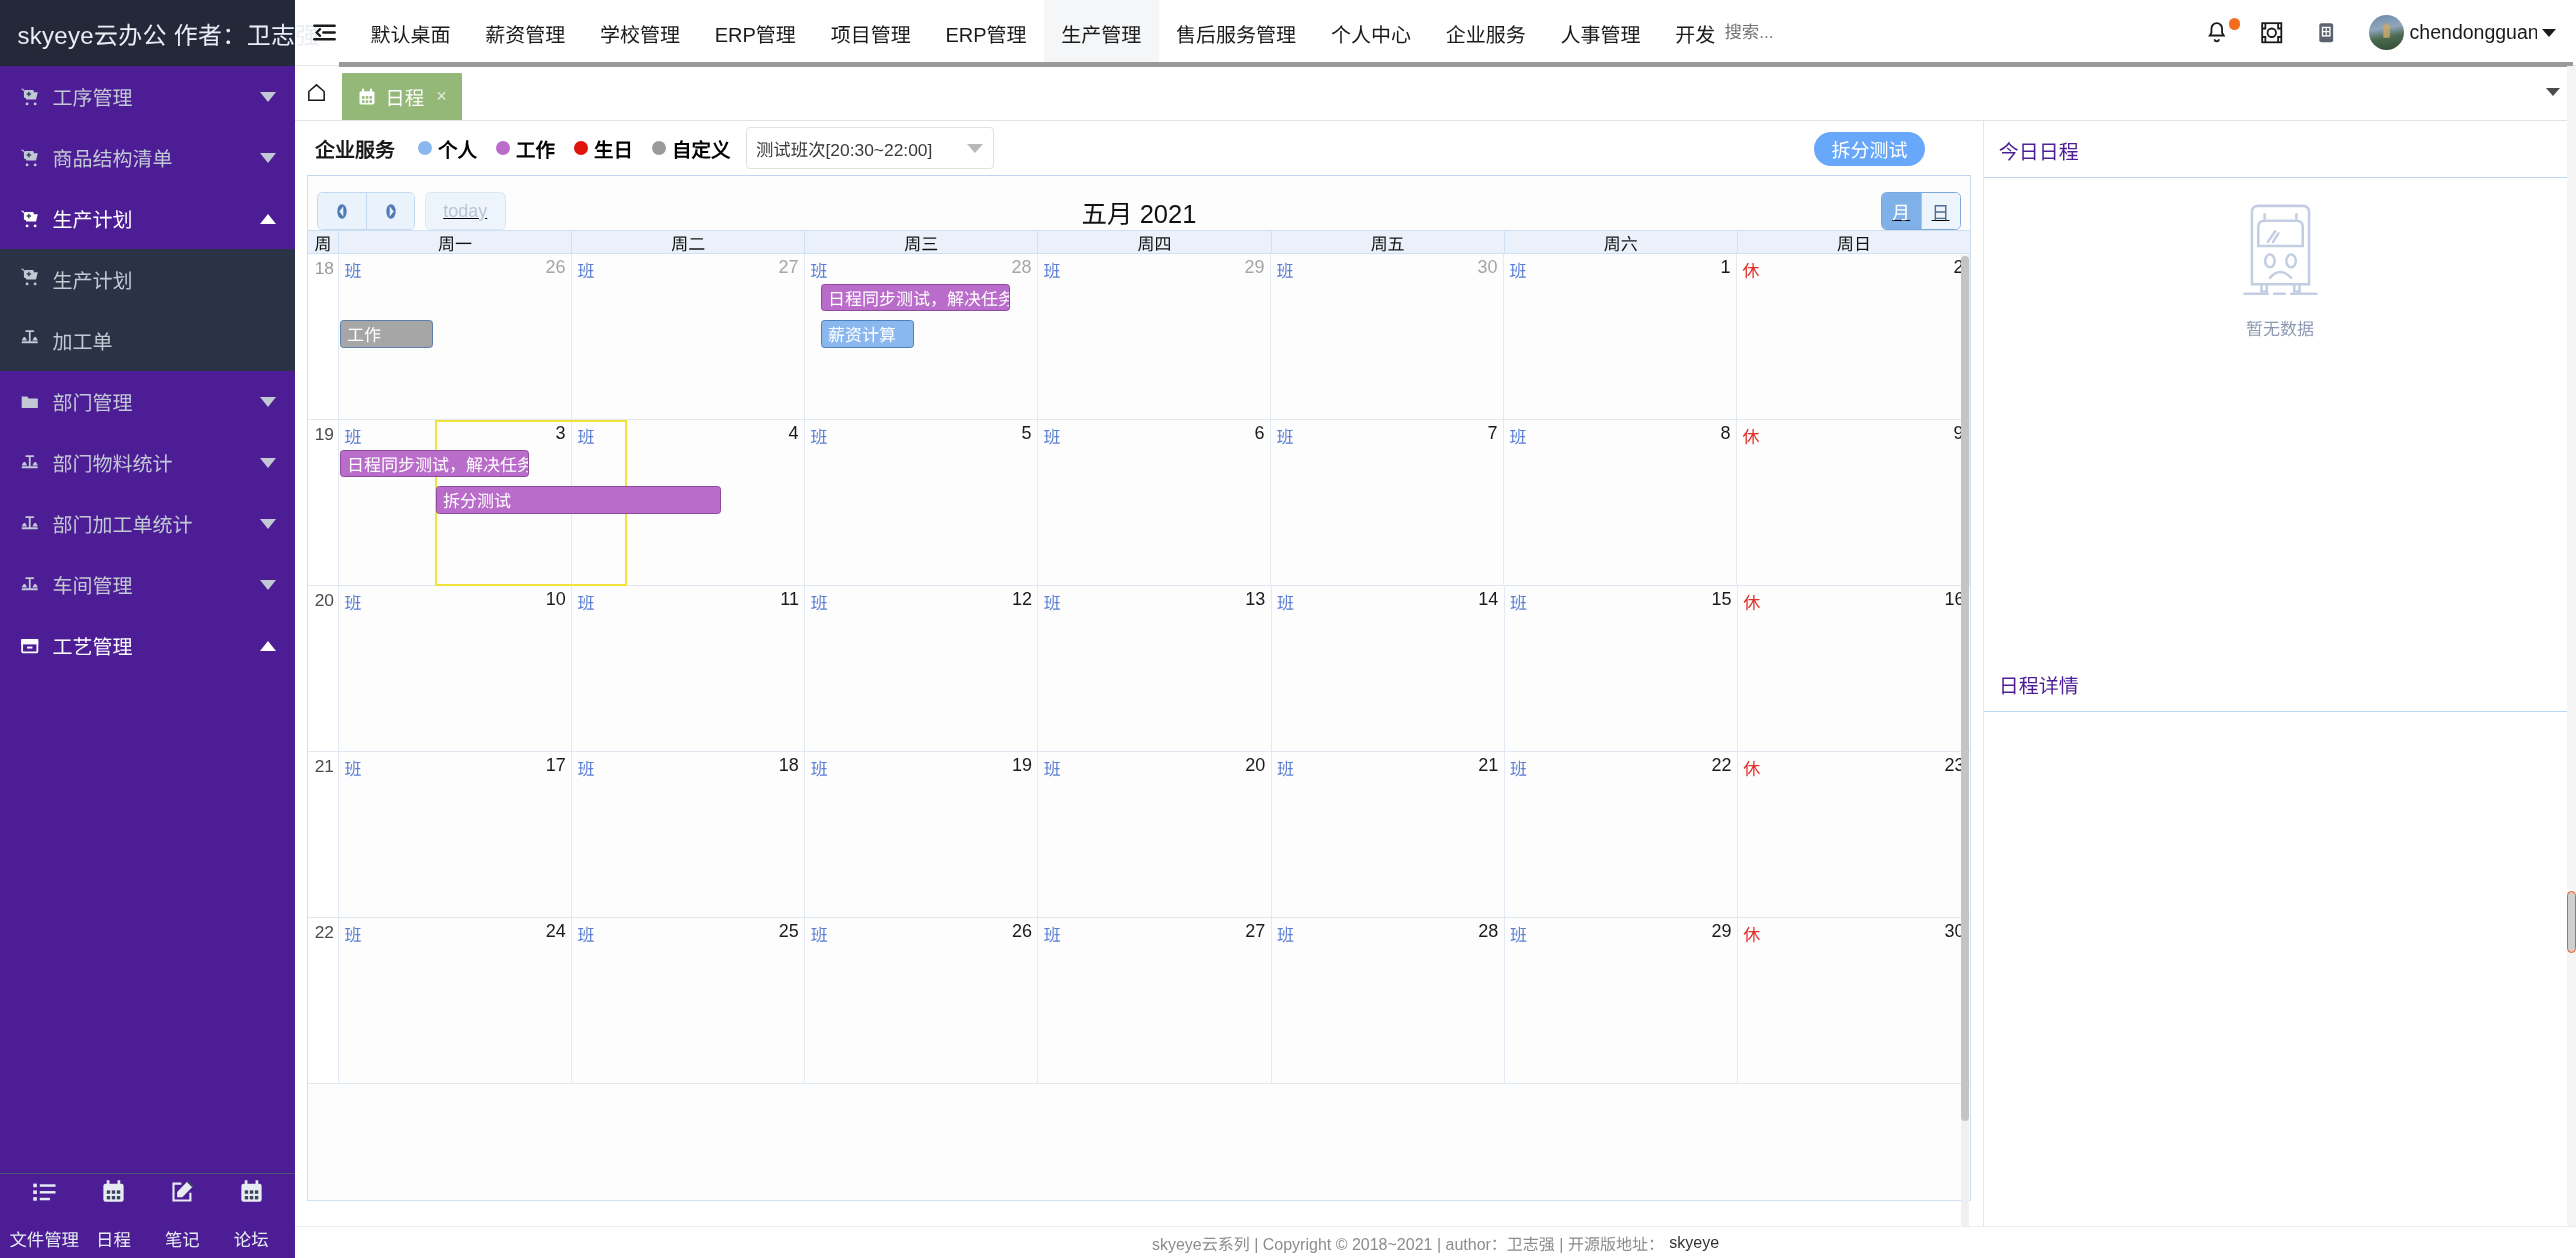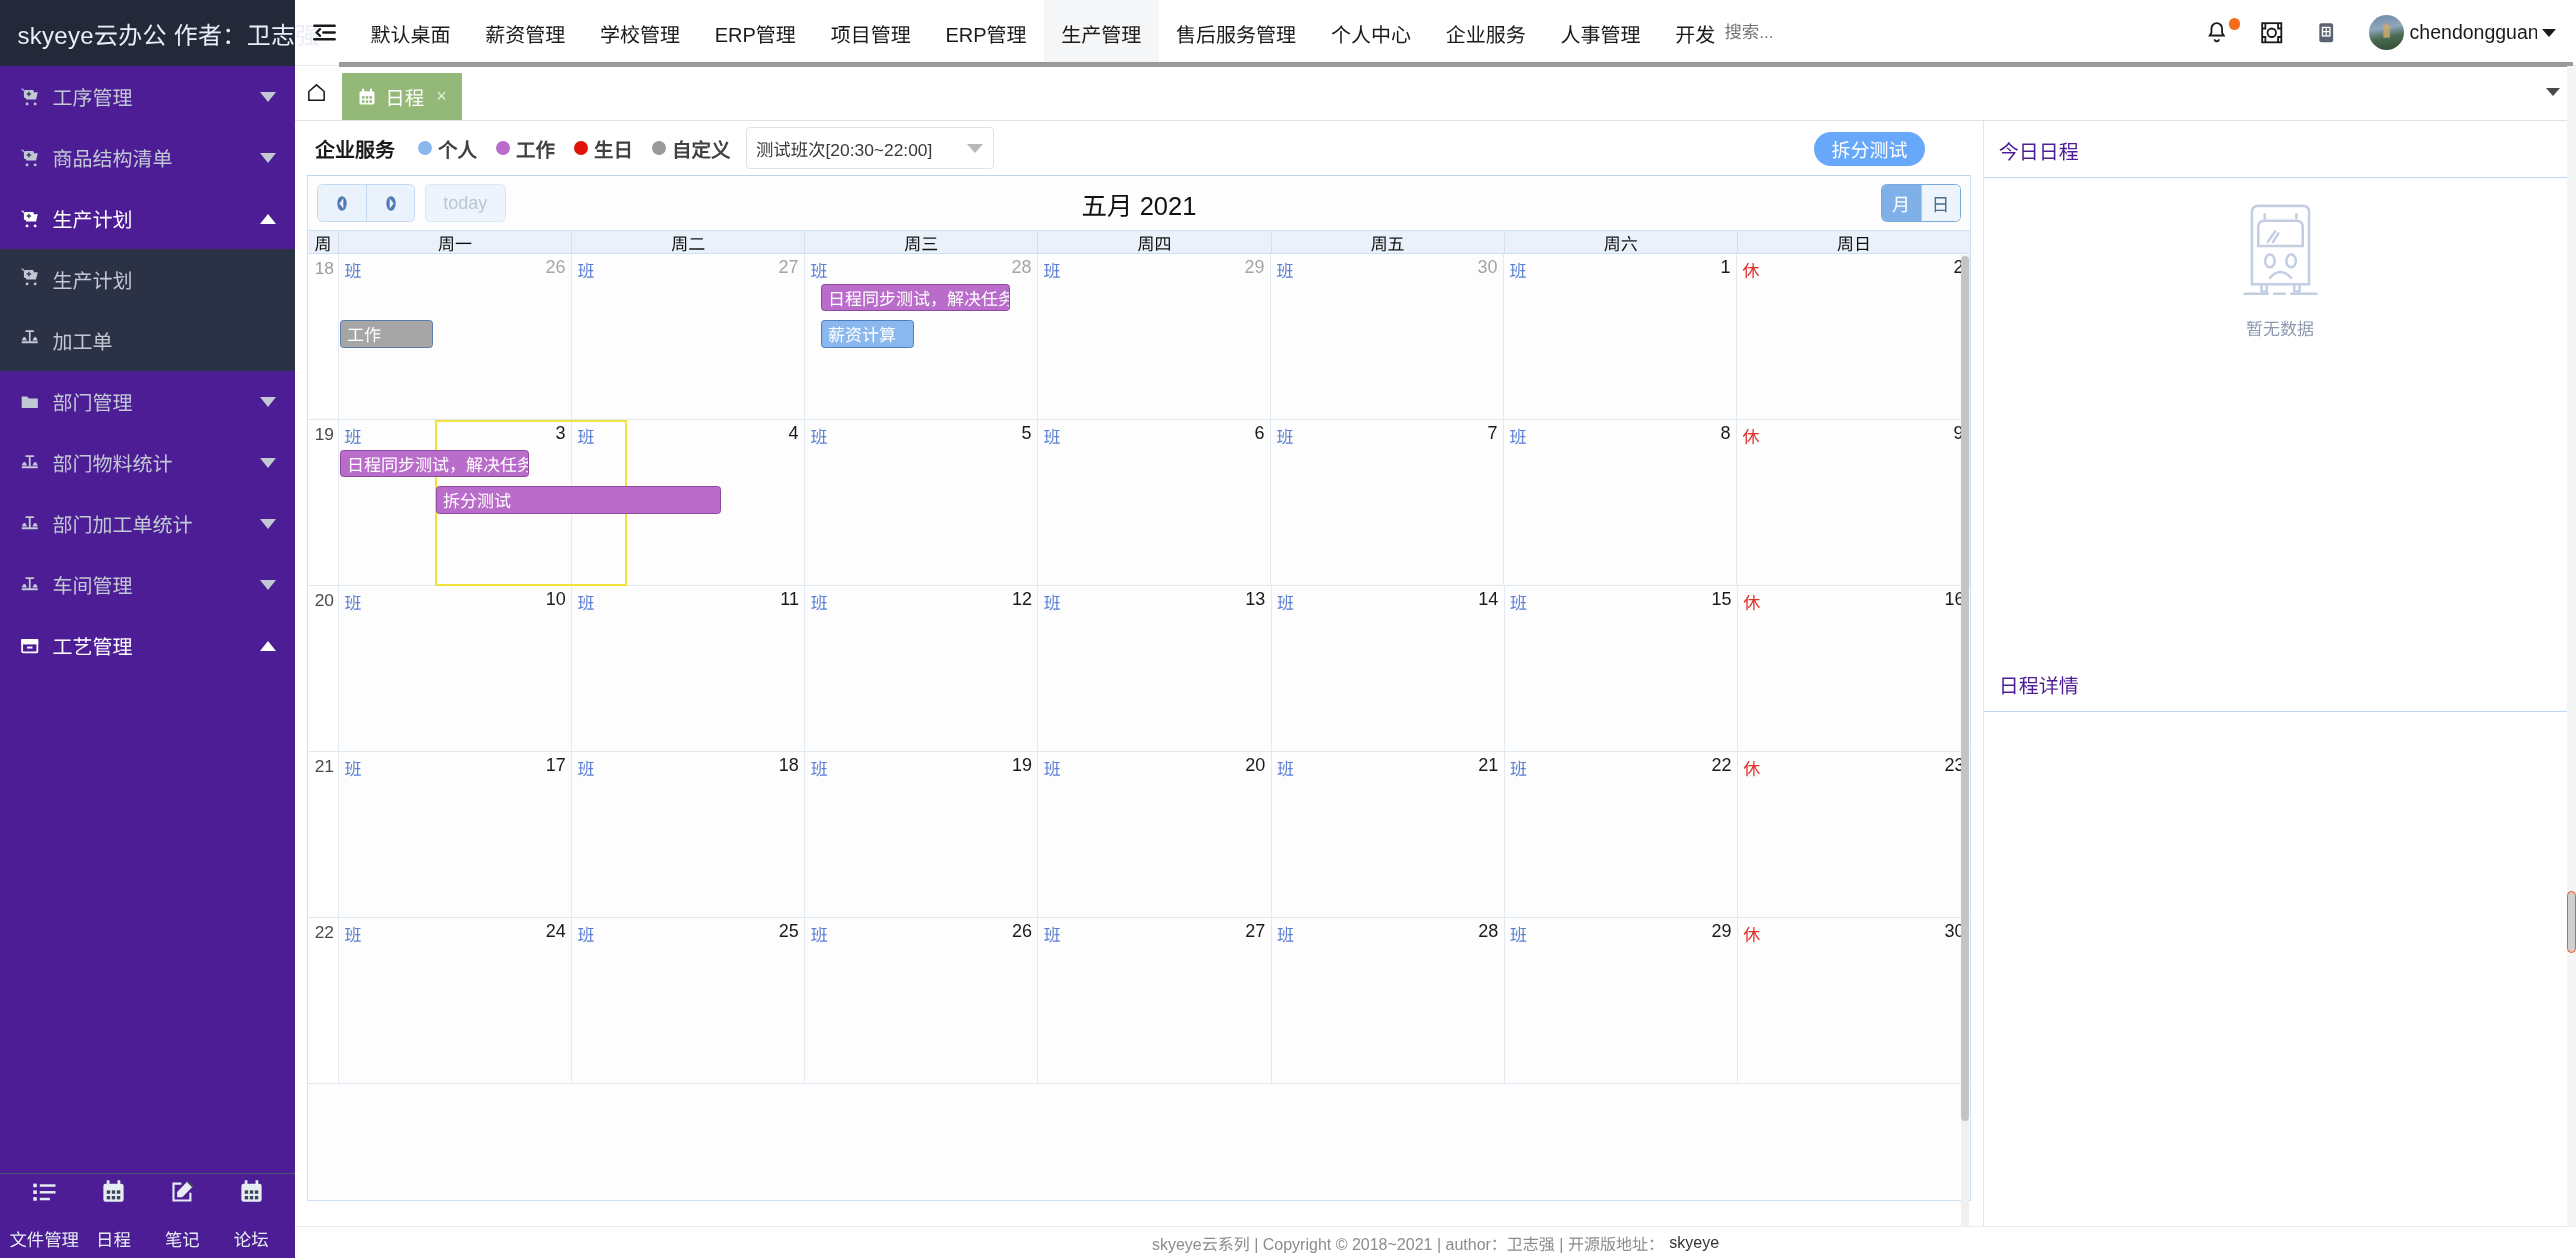--- a/index.html
+++ b/index.html
@@ -128,21 +128,21 @@
   
   #main {
     position: absolute; top: 121px; left: 295px; width: 1688px; height: 1106px;
     background: #fff;
   }
   #legendbar {
     height: 54px; display: flex; align-items: center; padding: 0 20px; gap: 0;
   }
   #legend-title { font-size: 20px; font-weight: bold; color: #1a1a1a; margin-right: 23px; }
   .legend-item { display: flex; align-items: center; gap: 6px; margin-right: 19px;
-    font-size: 19.5px; font-weight: bold; color: #404040; cursor: pointer; }
+    font-size: 19.5px; font-weight: bold; color: #000000; cursor: pointer; }
   .dot { width: 14px; height: 14px; border-radius: 50%; }
   #shift-select {
     width: 248px; height: 42px; border: 0.7px solid #e0e0e0; border-radius: 4px;
     background: #fff; display: flex; align-items: center; padding: 0 9.4px;
     margin-left: -4px; cursor: pointer;
   }
   #shift-select-text { font-size: 17.4px; color: #3a3a3a; white-space: nowrap;
     overflow: hidden; }
   #shift-select .caret-down { margin-left: auto; border-top-color: #b8b8b8;
     border-left-width: 8px; border-right-width: 8px; border-top-width: 9.4px; }
@@ -150,22 +150,22 @@
     position: absolute; right: 58px; top: 10.7px; height: 34px; padding: 0 17.4px;
     background: #68a8fb; color: #fff; border: none; border-radius: 17.4px;
     font-size: 19px; cursor: pointer; font-family: "Liberation Sans", sans-serif;
   }
 
   
   #cal {
     margin: 0 12px 0 12px; border: 0.7px solid #cfe0f3; border-top: 1.3px solid #bdd6f0;
     height: 1026px; background: #fdfdfe; position: relative;
   }
-  #cal-toolbar { height: 54px; display: flex; align-items: center; padding: 0 9.4px;
-    position: relative; }
+  #cal-toolbar { height: 54px; display: flex; align-items: flex-end; padding: 0 9.4px;
+    position: relative; text-decoration: underline; }
   #nav-group { display: flex; border: 0.7px solid #c3d9ef; border-radius: 5.4px;
     overflow: hidden; height: 38px; }
   .nav-btn { width: 48px; background: #eaf2fb; display: flex; align-items: center;
     justify-content: center; cursor: pointer; }
   .nav-btn + .nav-btn { border-left: 0.7px solid #c3d9ef; }
   .nav-btn svg { width: 16px; height: 19px; }
   #today-btn {
     margin-left: 9.4px; height: 38px; padding: 0 17.4px; background: #eef4fb;
     border: 0.7px solid #dae7f5; border-radius: 5.4px; color: #b9c6d4; font-size: 18px;
     display: flex; align-items: center; cursor: pointer;

